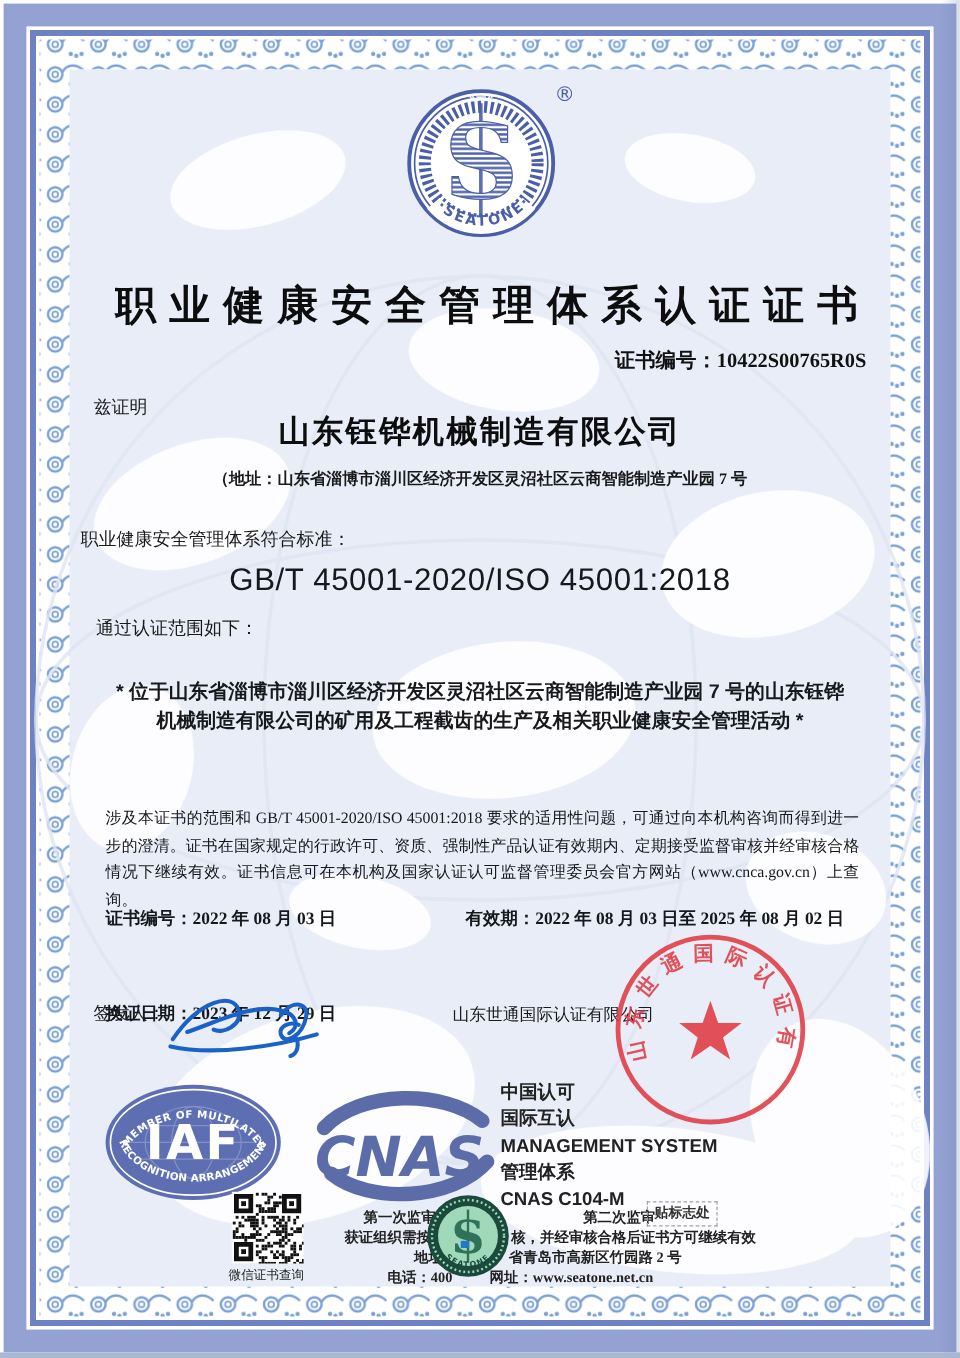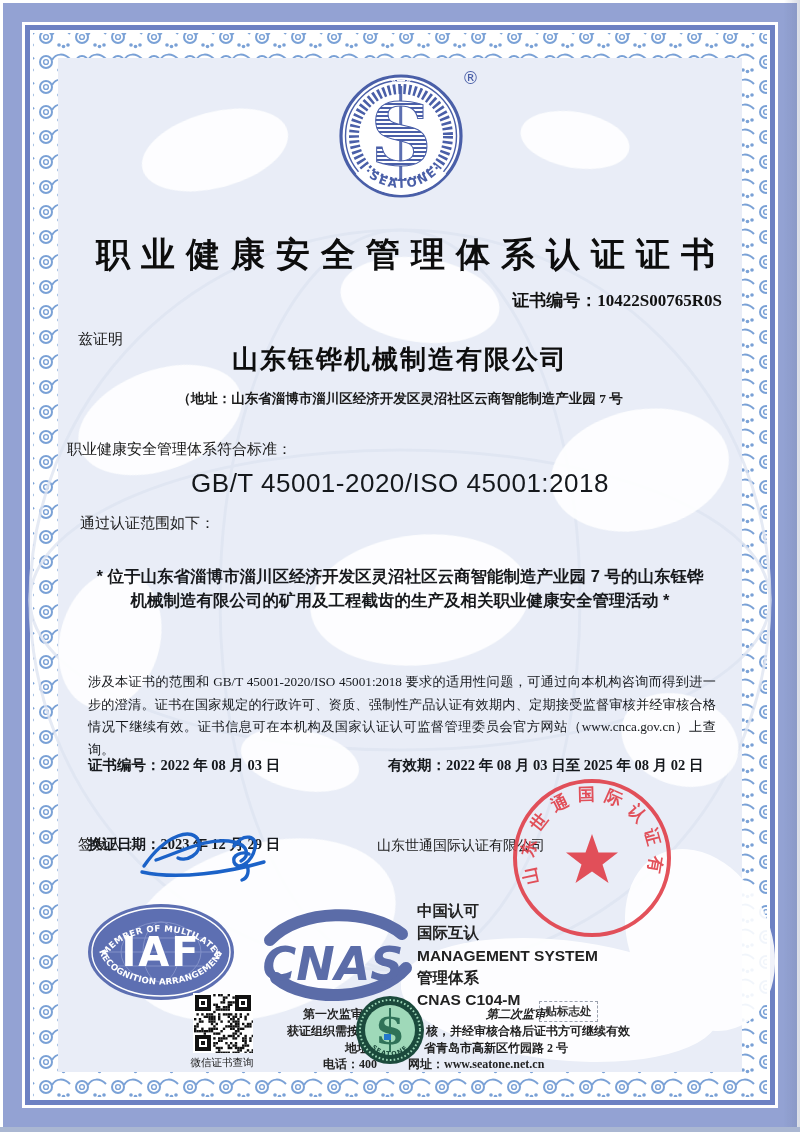--- a/index.html
+++ b/index.html
@@ -25,21 +25,21 @@
   .dateline{font-size:14.5px;font-weight:600;color:#15181c;}
   #issued{top:756px;left:88px;}
   #valid{top:756px;left:388px;}
   #renew{top:795px;left:88px;margin-top:40px;}
   #signer{top:835px;left:78px;font-size:15px;}
   #certifier{top:837px;left:377px;font-size:14px;}
   #accred{top:900px;left:417px;font-size:15.5px;font-weight:bold;line-height:22.3px;color:#222;}
   #wechat{top:1056px;left:188px;width:68px;text-align:center;font-size:10.5px;font-weight:normal;}
   .foot{font-size:12px;font-weight:bold;color:#222;}
   #audit1{top:1006px;left:303px;}
-  #audit2{top:1006px;left:486px;font-style:italic;}
+  #audit2{top:1006px;left:486px;}
   #stickbox{top:1001px;left:539px;width:57px;height:19px;border:1px dashed #9aa0ad;
             text-align:center;line-height:19px;font-size:11.5px;font-weight:bold;color:#333;}
   #noteL{top:1023px;left:287px;}
   #noteR{top:1023px;left:426px;}
   #addrL{top:1040px;left:345px;}
   #addrR{top:1040px;left:424px;}
   #phone{top:1056px;left:323px;}
   #site{top:1056px;left:408px;}
   #edge-shade{top:0;right:0;width:16px;height:1132px;
       background:linear-gradient(to left,rgba(110,125,160,.28),rgba(110,125,160,0));}

